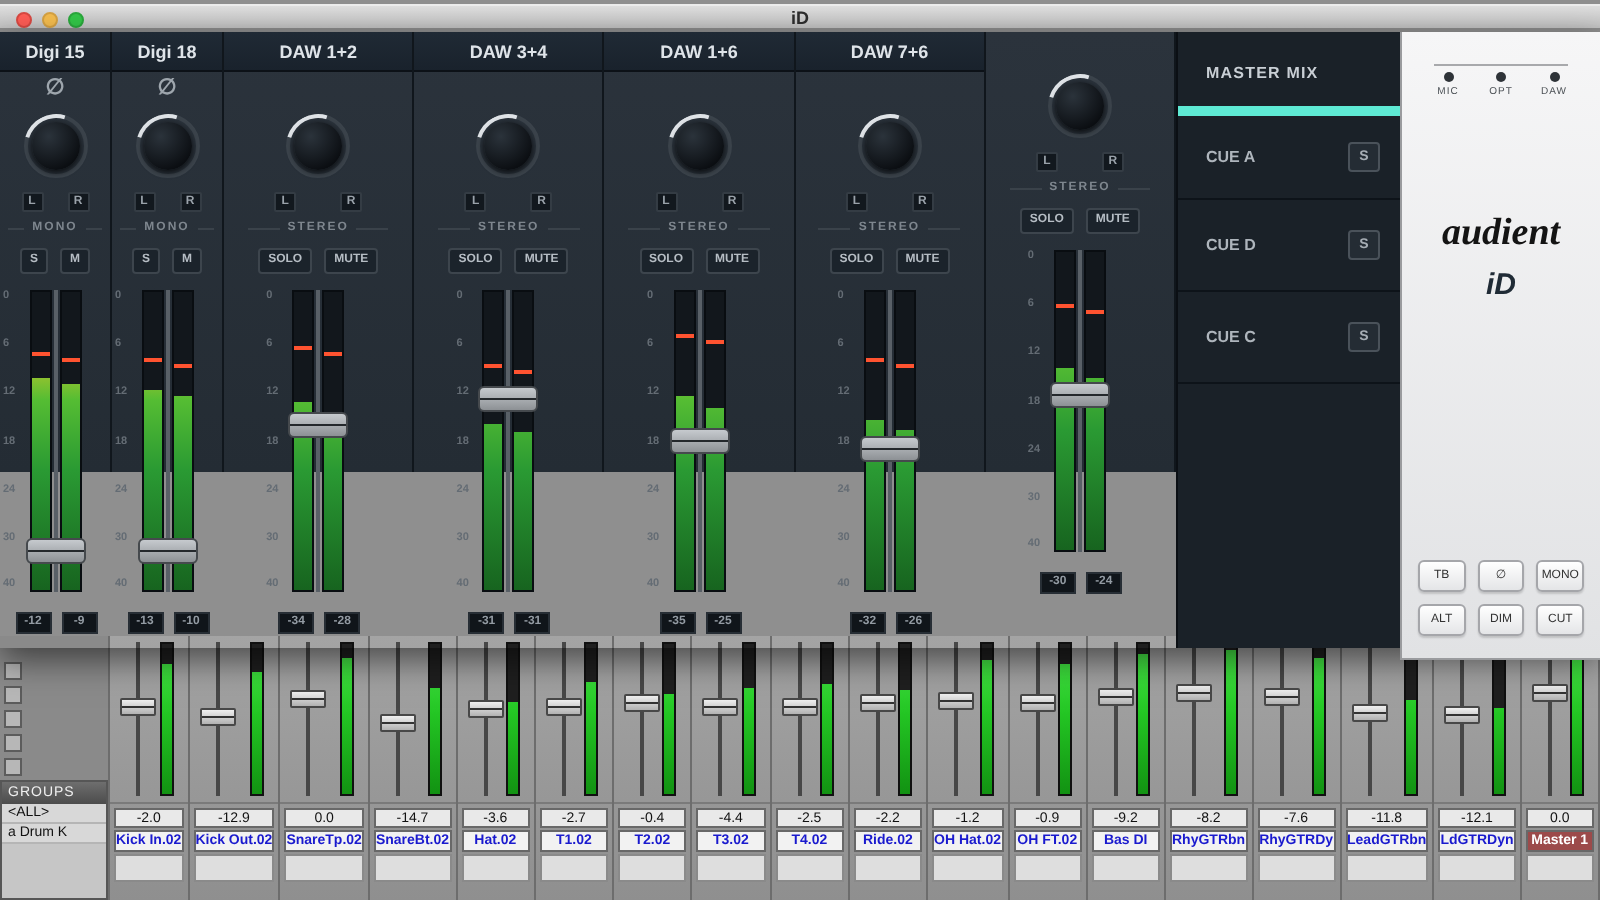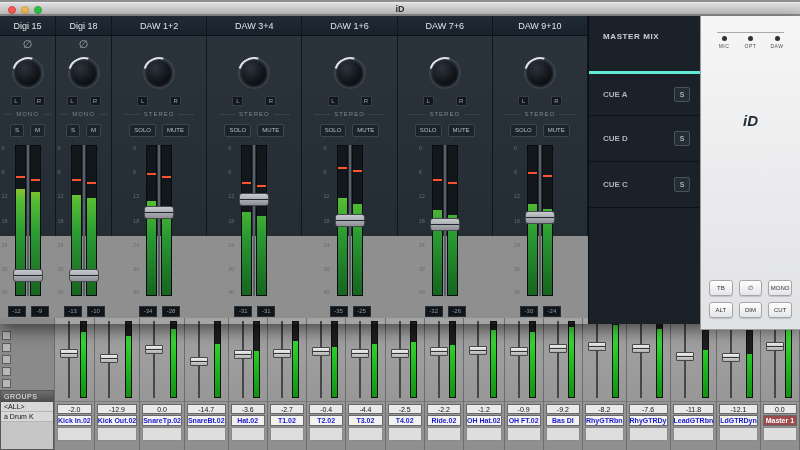--- a/index.html
+++ b/index.html
@@ -34,21 +34,21 @@
             border-top:1px solid #ececec;border-bottom:1px solid #8c8c8c;}
   .title{text-align:center;font-size:9px;line-height:13px;color:#2e2e2e;font-weight:bold;}
   .lights{position:absolute;left:8px;top:3px;display:flex;gap:5px;}
   .light{width:8px;height:8px;border-radius:50%;}
   .light.red{background:#ff5d56;border:1px solid #d94942;}
   .light.yellow{background:#f5bd4f;border:1px solid #d6a243;}
   .light.green{background:#33c748;border:1px solid #2aa83c;}
   .id-body{position:absolute;left:0;top:16px;width:800px;height:308px;box-shadow:0 6px 16px rgba(0,0,0,.55);}
 
   
-  .channels{position:absolute;left:0;top:0;width:588px;height:220px;display:flex;background:#000000;}
+  .channels{position:absolute;left:0;top:0;width:588px;height:220px;display:flex;background:#000000;font-weight:bold;}
   .ch{position:relative;flex:1;background:linear-gradient(#2b333c,#242c34);border-right:1px solid #10161c;}
   .ch.mono{flex:0 0 56px;}
   .ch-head{height:20px;background:linear-gradient(#202a35,#19222c);border-bottom:1px solid #0c1117;color:#dfe4e9;font-size:9px;line-height:20px;text-align:center;white-space:nowrap;overflow:hidden;}
   .ch-phase{height:16px;display:flex;align-items:center;justify-content:center;}
   .phase-btn{color:#9ea6ad;font-size:11px;line-height:11px;}
   .ch-knobrow{height:42px;display:flex;align-items:center;justify-content:center;}
   .knob{position:relative;width:32px;height:32px;}
   .knob::after{content:"";position:absolute;inset:4px;border-radius:50%;
                background:radial-gradient(circle at 35% 30%,#2b333b,#0b0e12 75%);box-shadow:0 1px 3px rgba(0,0,0,.8);}
   .knob-ring{position:absolute;inset:0;border-radius:50%;border:2px solid #3b434b;}
@@ -70,21 +70,21 @@
   .peak{position:absolute;left:0;right:0;height:2px;background:#ff5330;}
   .fader-slot{position:absolute;left:50%;top:5px;height:151px;width:2px;margin-left:-1px;background:#596067;z-index:2;}
   .fader-cap{position:absolute;left:50%;width:30px;height:13px;margin-left:-15px;background:linear-gradient(#c6cace,#8d9195);
              border:1px solid #45494d;border-radius:3px;z-index:3;}
   .fader-cap::after{content:"";display:block;margin-top:5px;height:1px;background:#24282c;}
   .readout{position:absolute;bottom:7px;width:18px;height:11px;background:#10151a;border:1px solid #272e35;color:#939ba3;font-size:6px;line-height:9px;text-align:center;}
   .readout.l{left:calc(50% - 20px);} .readout.r{left:calc(50% + 3px);}
 
   
   .sidebar{position:absolute;left:588px;top:0;width:112px;height:308px;background:#1a2128;border-left:1px solid #0b0f14;}
-  .sb-master{height:58px;line-height:42px;padding-left:14px;color:#c9cfd5;font-size:8px;font-weight:bold;letter-spacing:.6px;border-bottom:3px solid #5eead4;}
+  .sb-master{height:42px;line-height:42px;padding-left:14px;color:#c9cfd5;font-size:8px;font-weight:bold;letter-spacing:.6px;border-bottom:5px solid #5eead4;}
   .sb-cue{height:42px;display:flex;align-items:center;justify-content:space-between;padding:0 10px 0 14px;
           color:#aeb5bc;font-size:8px;font-weight:bold;border-bottom:1px solid #0d1319;}
   .sb-cue.small{height:46px;}
   .s-btn{width:16px;height:15px;background:#242c34;border:1px solid #4a525a;border-radius:2px;color:#a6adb4;font-size:7px;line-height:13px;text-align:center;flex:0 0 auto;}
   .sb-sel{position:relative;height:132px;background:#2d3842;border-bottom:1px solid #0d1319;}
   .sel-head{display:flex;justify-content:space-between;align-items:center;padding:10px 10px 0 14px;color:#eef2f5;font-size:9px;font-weight:bold;}
   .sel-sub{padding:3px 0 0 14px;font-size:6px;color:#8d959d;letter-spacing:.5px;}
   .sb-knob{position:absolute;left:20px;top:52px;width:38px;height:38px;}
   .sb-meter{position:absolute;right:12px;top:16px;bottom:14px;display:flex;gap:3px;}
   .sb-well{position:relative;width:7px;background:#12171c;border:1px solid #090d11;}
@@ -597,21 +597,20 @@
         <div class="fill" style="height:80px"></div>
         <div class="peak" style="top:36px"></div>
       </div>
       <div class="fader-slot"></div>
       <div class="fader-cap" style="top:78.1px"></div>
       <div class="readout l">-32</div>
       <div class="readout r">-26</div>
     </div>
           </div>
           <div class="ch">
-    <div class="ch-head">DAW 9+10</div>
     <div class="ch-phase"></div>
     <div class="ch-knobrow">
       <div class="knob">
         <div class="knob-ring"></div>
         <div class="knob-arc"></div>
       </div>
     </div>
     <div class="ch-lr">
       <span class="lr">L</span>
       <span class="lr">R</span>
@@ -672,20 +671,21 @@
             <div class="ind">
               <div class="ind-dot"></div>
                   <div class="ind-lbl">OPT</div>
             </div>
             <div class="ind">
               <div class="ind-dot"></div>
                   <div class="ind-lbl">DAW</div>
             </div>
           </div>
         <div class="logo-wrap">
+          <div class="logo">audient</div>
           <div class="logo-sub">iD</div>
         </div>
         <div class="mon-btns" id="mon-btns">
             <div class="mon-btn">TB</div>
             <div class="mon-btn">∅</div>
             <div class="mon-btn">MONO</div>
             <div class="mon-btn">ALT</div>
             <div class="mon-btn">DIM</div>
             <div class="mon-btn">CUT</div>
           </div>

